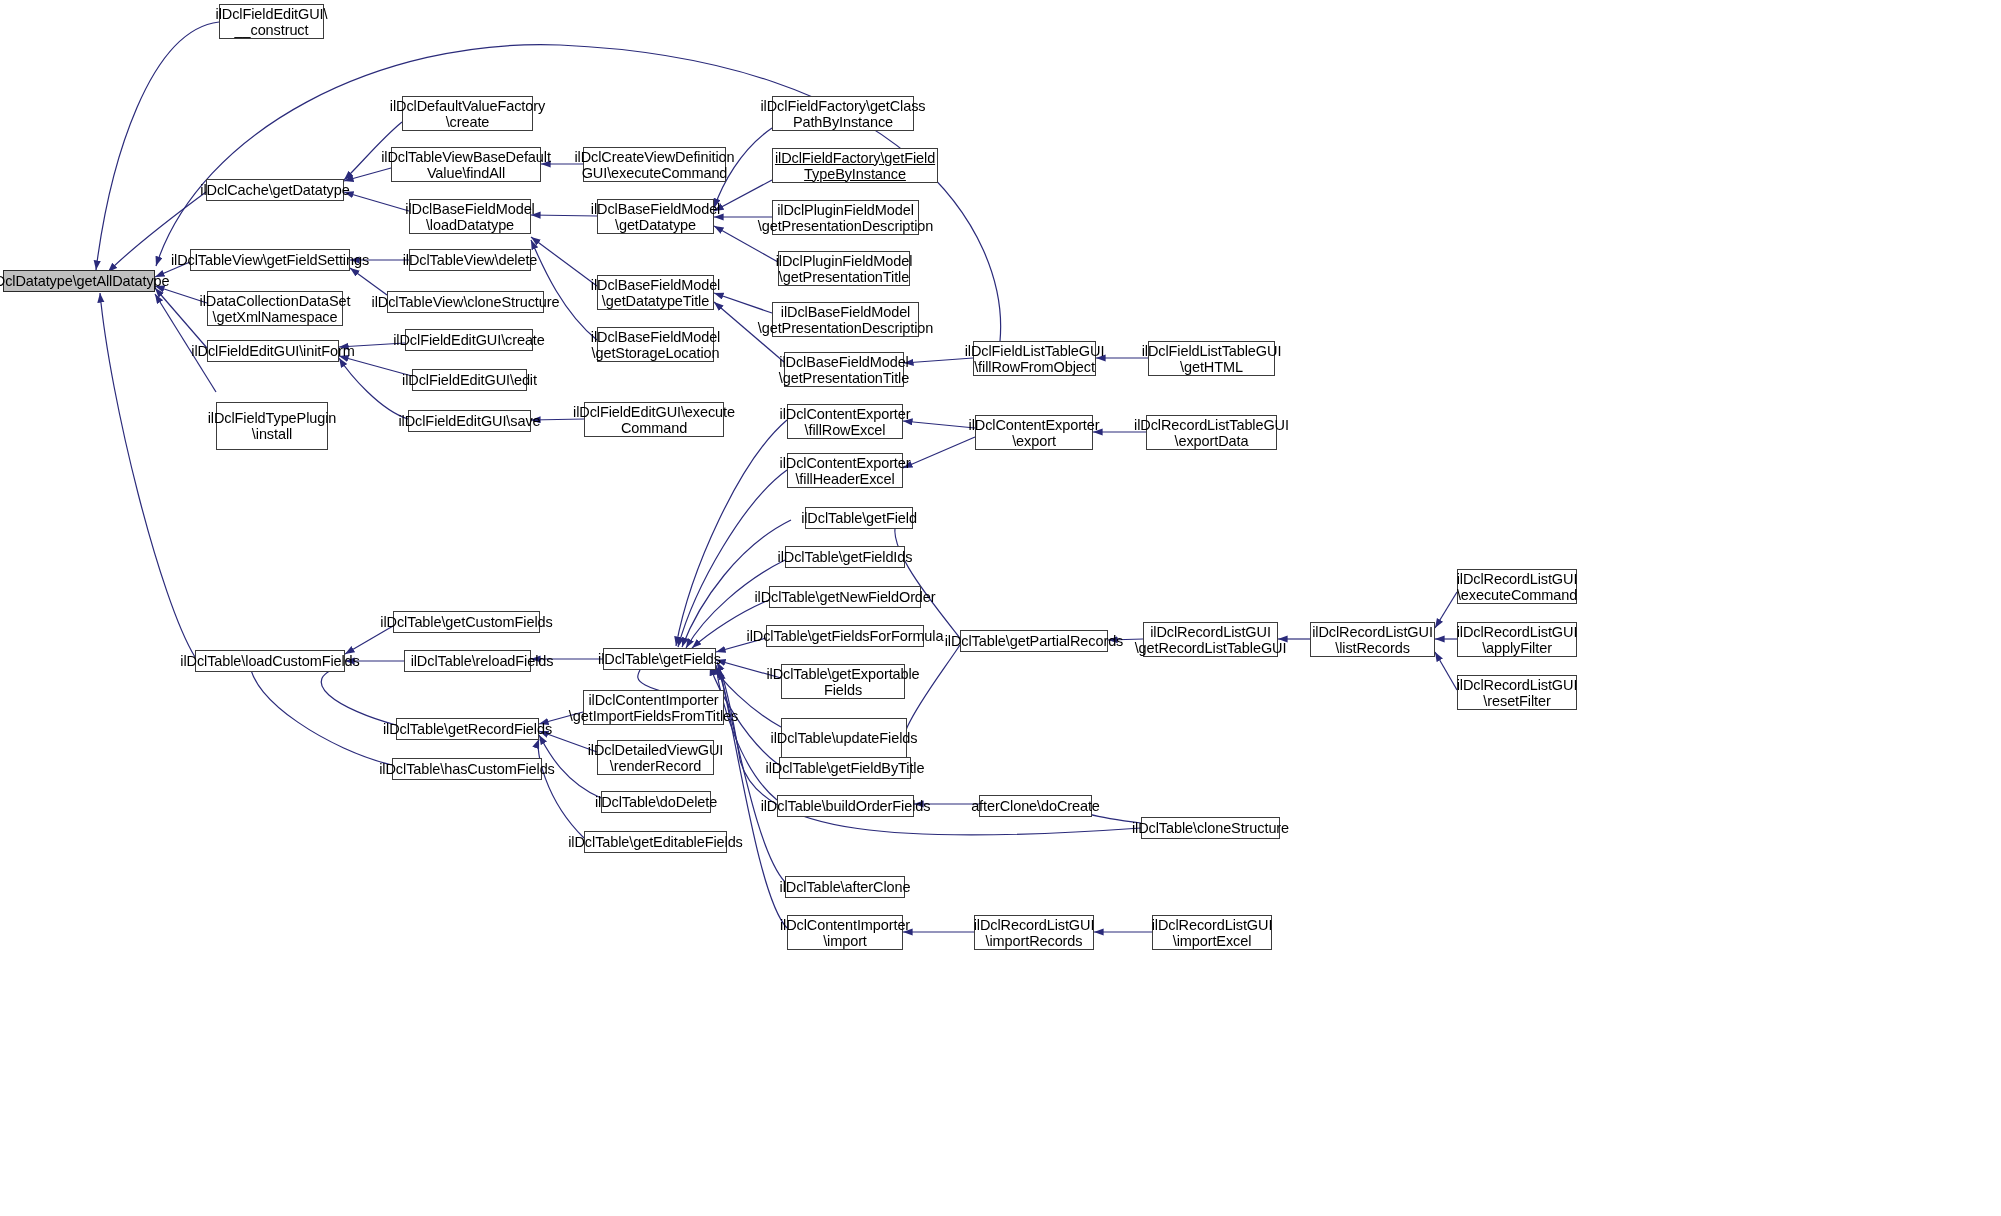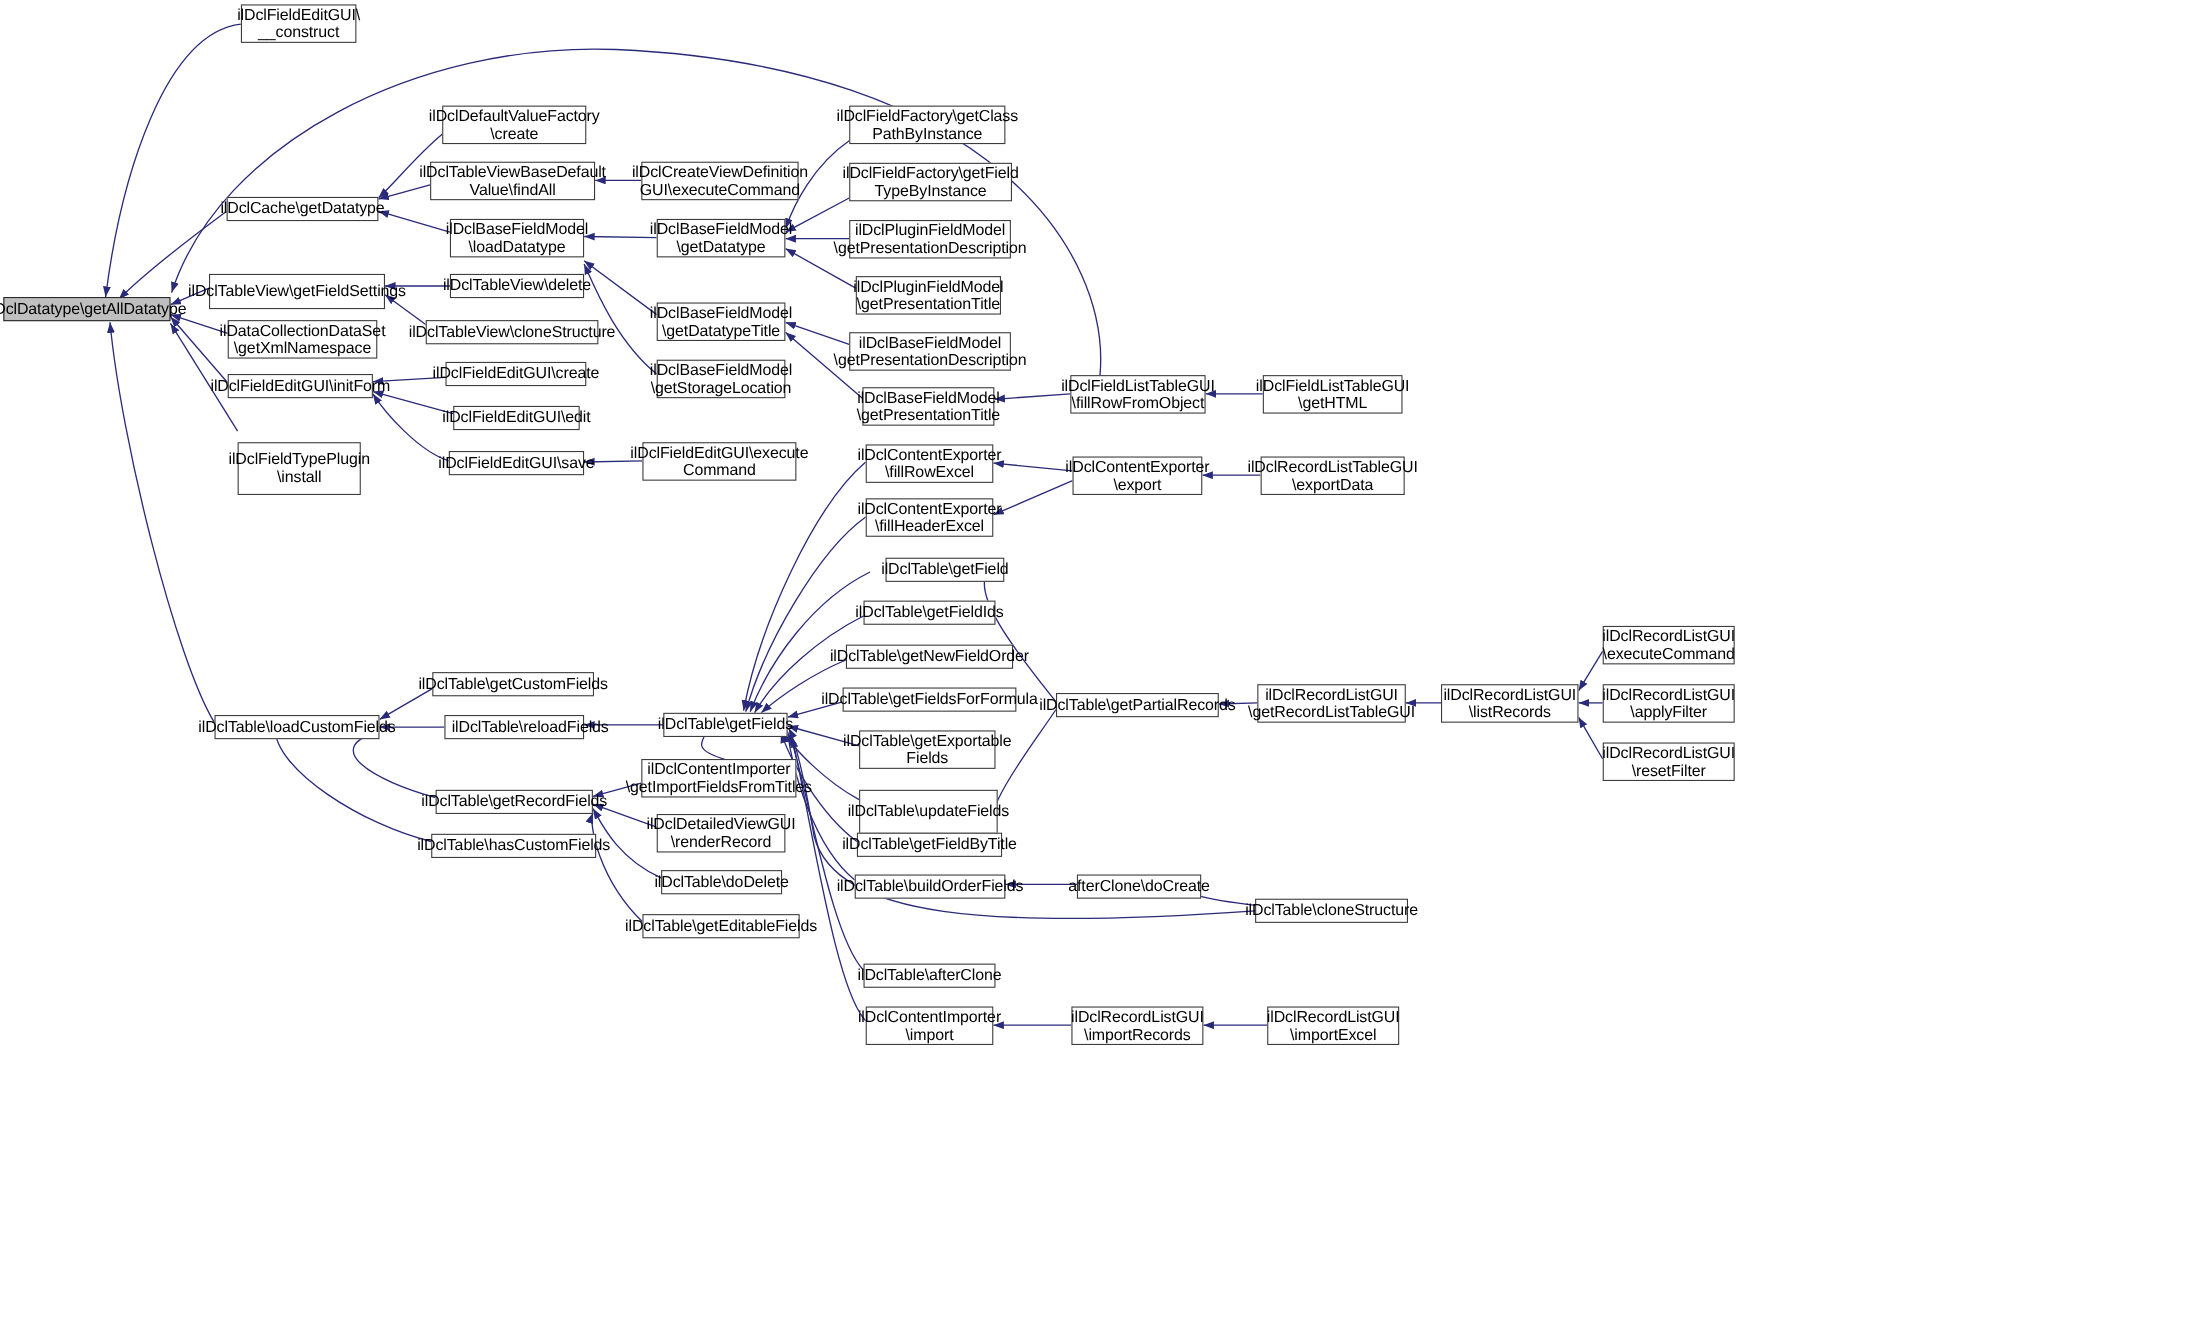--- a/index.html
+++ b/index.html
@@ -124,27 +124,27 @@
       <div class="node" style="left: 391px; top: 147px; width: 150px; height: 35px;">ilDclTableViewBaseDefault
 Value\findAll</div>
       <div class="node" style="left: 583px; top: 147px; width: 143px; height: 35px;">ilDclCreateViewDefinition
 GUI\executeCommand</div>
       <div class="node" style="left: 409px; top: 199px; width: 122px; height: 35px;">ilDclBaseFieldModel
 \loadDatatype</div>
       <div class="node" style="left: 597px; top: 199px; width: 117px; height: 35px;">ilDclBaseFieldModel
 \getDatatype</div>
       <div class="node" style="left: 772px; top: 96px; width: 142px; height: 35px;">ilDclFieldFactory\getClass
 PathByInstance</div>
-      <div class="node" style="left: 772px; top: 148px; width: 148px; height: 35px;">ilDclFieldFactory\getField
+      <div class="node" style="left: 772px; top: 148px; width: 166px; height: 35px; text-decoration: underline;">ilDclFieldFactory\getField
 TypeByInstance</div>
       <div class="node" style="left: 772px; top: 200px; width: 147px; height: 35px;">ilDclPluginFieldModel
 \getPresentationDescription</div>
       <div class="node" style="left: 778px; top: 251px; width: 132px; height: 35px;">ilDclPluginFieldModel
 \getPresentationTitle</div>
-      <div class="node" style="left: 190px; top: 249px; width: 160px; height: 32px;">ilDclTableView\getFieldSettings</div>
+      <div class="node" style="left: 190px; top: 249px; width: 160px; height: 22px;">ilDclTableView\getFieldSettings</div>
       <div class="node" style="left: 409px; top: 249px; width: 122px; height: 22px;">ilDclTableView\delete</div>
       <div class="node" style="left: 597px; top: 275px; width: 117px; height: 35px;">ilDclBaseFieldModel
 \getDatatypeTitle</div>
       <div class="node" style="left: 772px; top: 302px; width: 147px; height: 35px;">ilDclBaseFieldModel
 \getPresentationDescription</div>
       <div class="node" style="left: 207px; top: 291px; width: 136px; height: 35px;">ilDataCollectionDataSet
 \getXmlNamespace</div>
       <div class="node" style="left: 387px; top: 291px; width: 157px; height: 22px;">ilDclTableView\cloneStructure</div>
       <div class="node" style="left: 597px; top: 327px; width: 117px; height: 35px;">ilDclBaseFieldModel
 \getStorageLocation</div>

